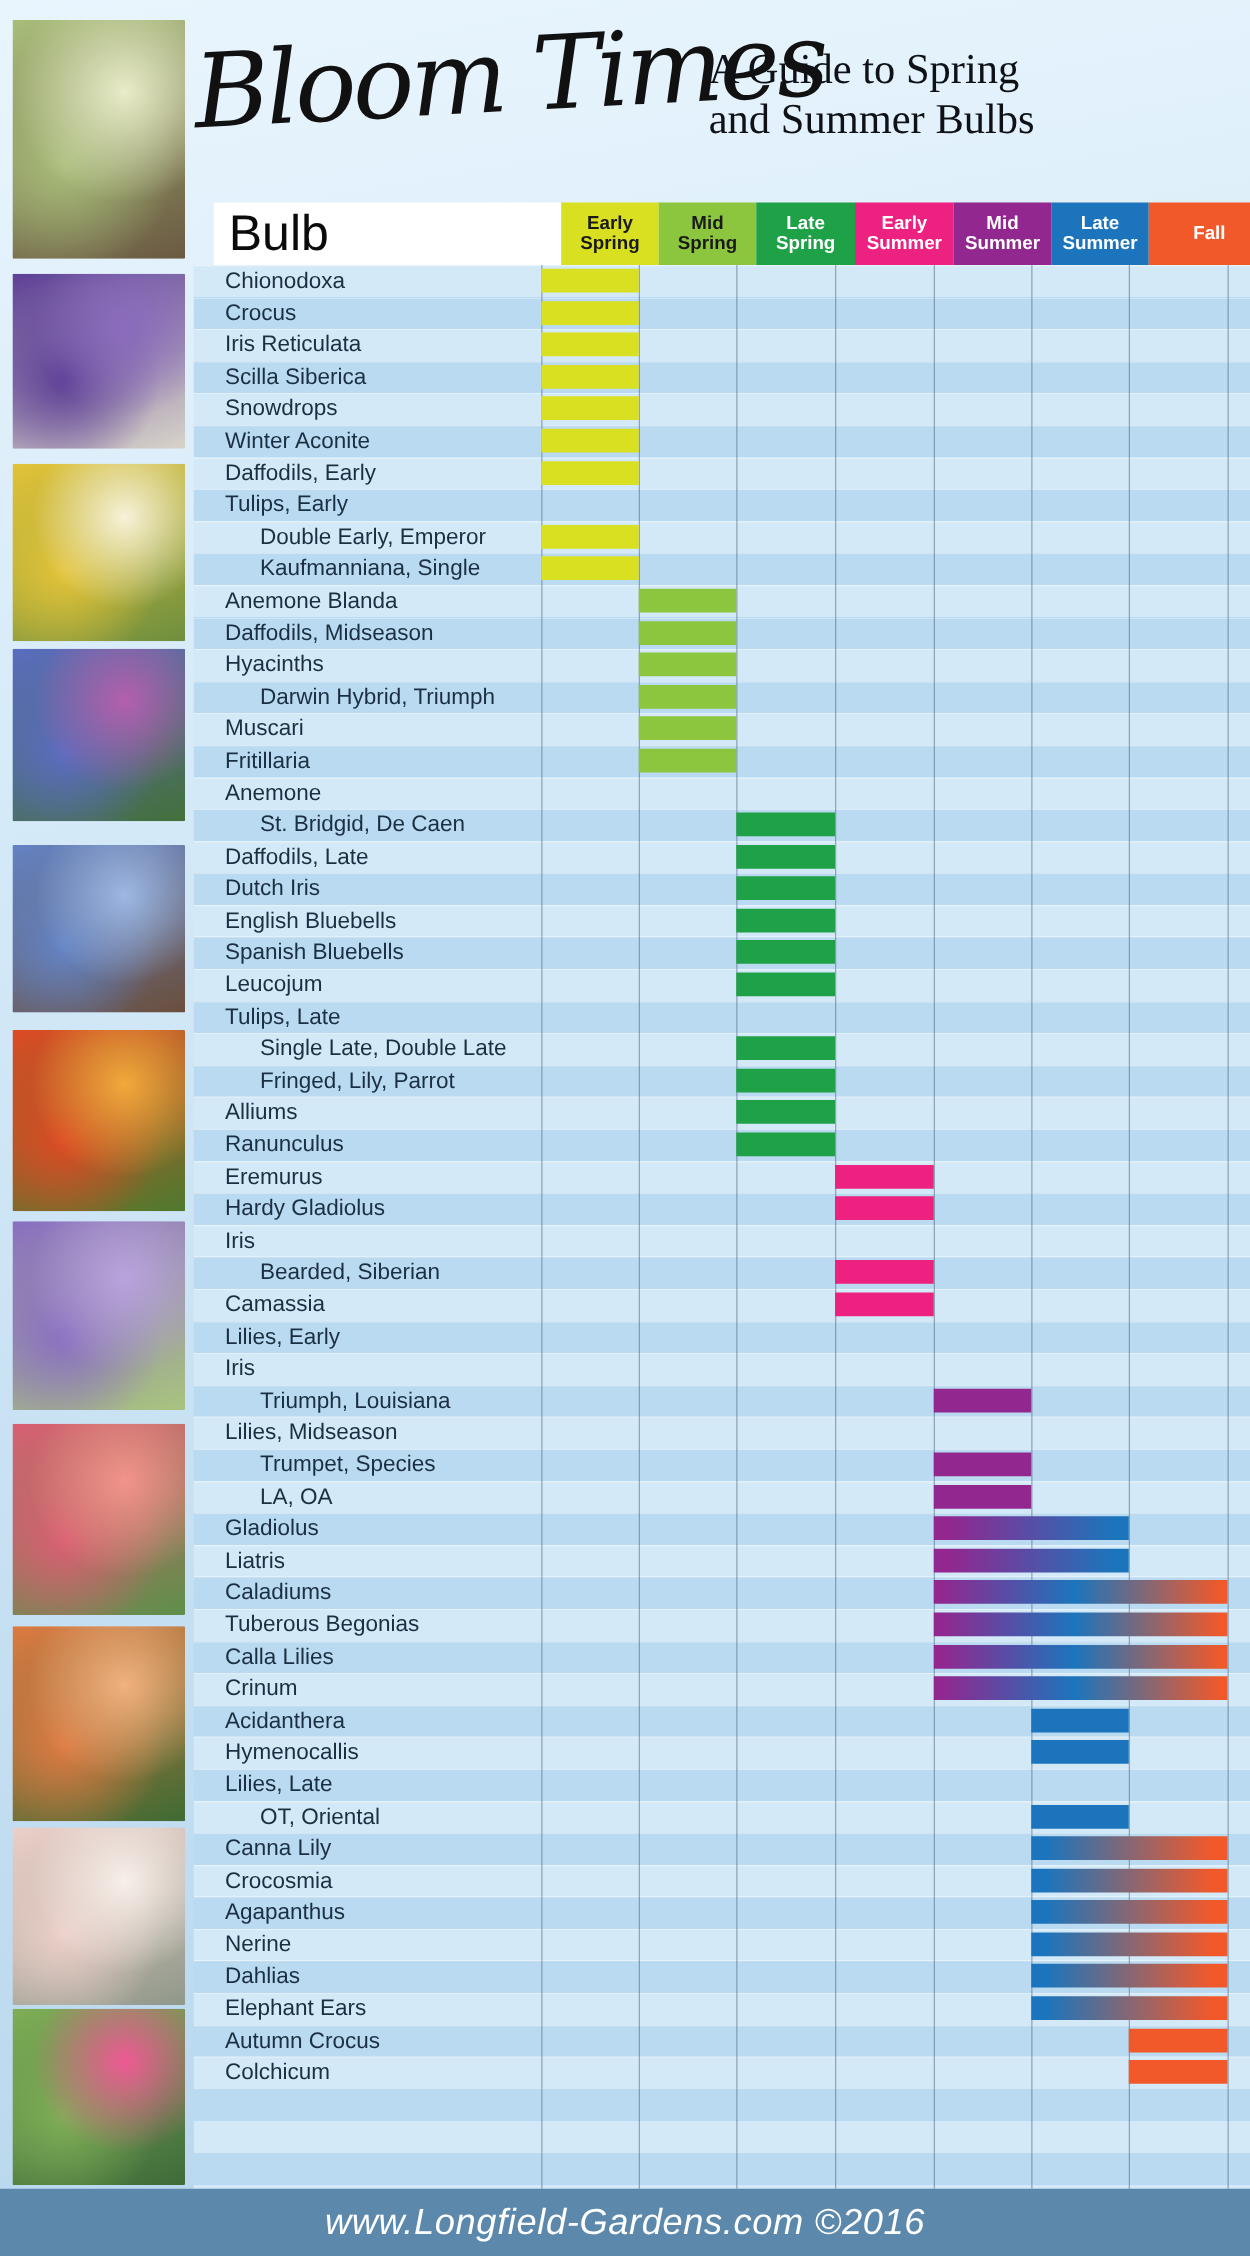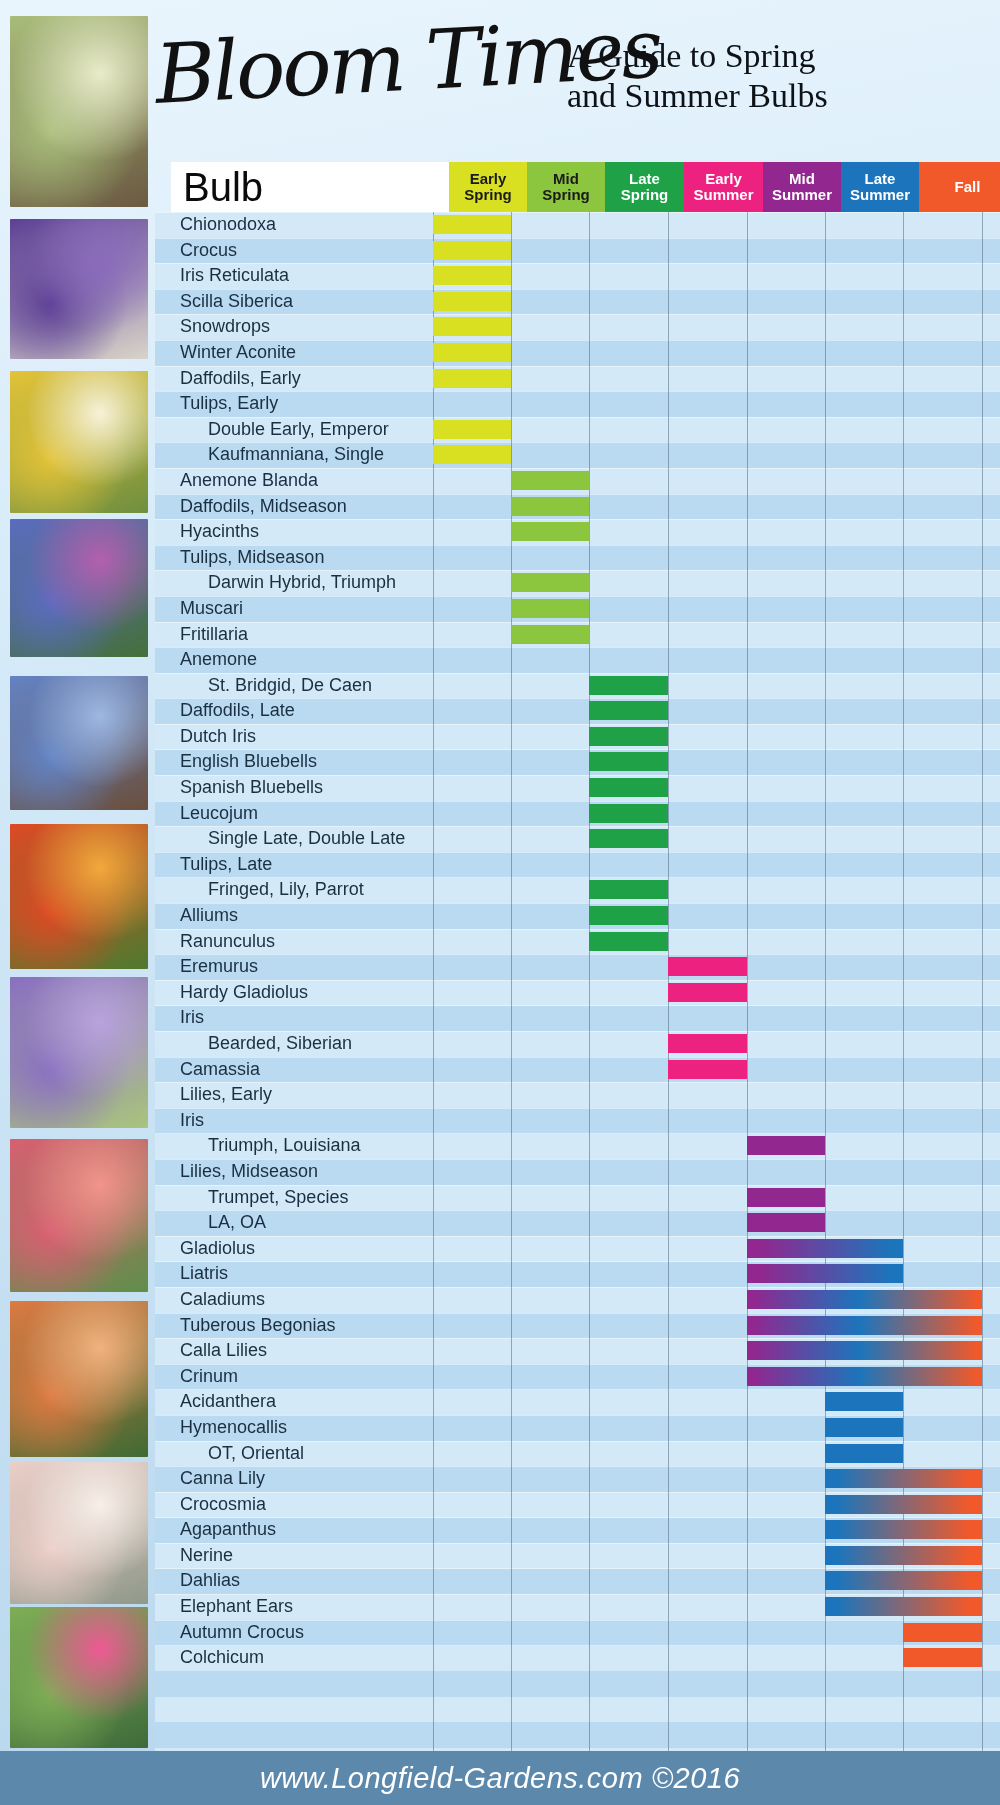--- a/index.html
+++ b/index.html
@@ -151,23 +151,20 @@
           <div class="bar" style="left: 356px; width: 78px; background: rgb(140, 198, 62);"></div>
         </div>
         <div class="row">
           <span class="row-label">Daffodils, Midseason</span>
           <div class="bar" style="left: 356px; width: 78px; background: rgb(140, 198, 62);"></div>
         </div>
         <div class="row">
           <span class="row-label">Hyacinths</span>
           <div class="bar" style="left: 356px; width: 78px; background: rgb(140, 198, 62);"></div>
         </div>
-        <div class="row">
-          <span class="row-label">Tulips, Midseason</span>
-        </div>
         <div class="row indent">
           <span class="row-label">Darwin Hybrid, Triumph</span>
           <div class="bar" style="left: 356px; width: 78px; background: rgb(140, 198, 62);"></div>
         </div>
         <div class="row">
           <span class="row-label">Muscari</span>
           <div class="bar" style="left: 356px; width: 78px; background: rgb(140, 198, 62);"></div>
         </div>
         <div class="row">
           <span class="row-label">Fritillaria</span>
@@ -193,26 +190,26 @@
           <div class="bar" style="left: 434px; width: 79px; background: rgb(31, 161, 72);"></div>
         </div>
         <div class="row">
           <span class="row-label">Spanish Bluebells</span>
           <div class="bar" style="left: 434px; width: 79px; background: rgb(31, 161, 72);"></div>
         </div>
         <div class="row">
           <span class="row-label">Leucojum</span>
           <div class="bar" style="left: 434px; width: 79px; background: rgb(31, 161, 72);"></div>
         </div>
+        <div class="row">
+          <span class="row-label">Tulips, Late</span>
+        </div>
         <div class="row indent">
           <span class="row-label">Single Late, Double Late</span>
           <div class="bar" style="left: 434px; width: 79px; background: rgb(31, 161, 72);"></div>
-        </div>
-        <div class="row">
-          <span class="row-label">Tulips, Late</span>
         </div>
         <div class="row indent">
           <span class="row-label">Fringed, Lily, Parrot</span>
           <div class="bar" style="left: 434px; width: 79px; background: rgb(31, 161, 72);"></div>
         </div>
         <div class="row">
           <span class="row-label">Alliums</span>
           <div class="bar" style="left: 434px; width: 79px; background: rgb(31, 161, 72);"></div>
         </div>
         <div class="row">
@@ -283,20 +280,23 @@
           <span class="row-label">Crinum</span>
           <div class="bar" style="left: 592px; width: 235px; background: linear-gradient(90deg, rgb(146, 39, 143) 2%, rgb(28, 117, 188) 48%, rgb(241, 89, 42) 98%);"></div>
         </div>
         <div class="row">
           <span class="row-label">Acidanthera</span>
           <div class="bar" style="left: 670px; width: 78px; background: rgb(28, 117, 188);"></div>
         </div>
         <div class="row">
           <span class="row-label">Hymenocallis</span>
           <div class="bar" style="left: 670px; width: 78px; background: rgb(28, 117, 188);"></div>
+        </div>
+        <div class="row">
+          <span class="row-label">Lilies, Late</span>
         </div>
         <div class="row indent">
           <span class="row-label">OT, Oriental</span>
           <div class="bar" style="left: 670px; width: 78px; background: rgb(28, 117, 188);"></div>
         </div>
         <div class="row">
           <span class="row-label">Canna Lily</span>
           <div class="bar" style="left: 670px; width: 157px; background: linear-gradient(90deg, rgb(28, 117, 188) 8%, rgb(241, 89, 42) 92%);"></div>
         </div>
         <div class="row">

